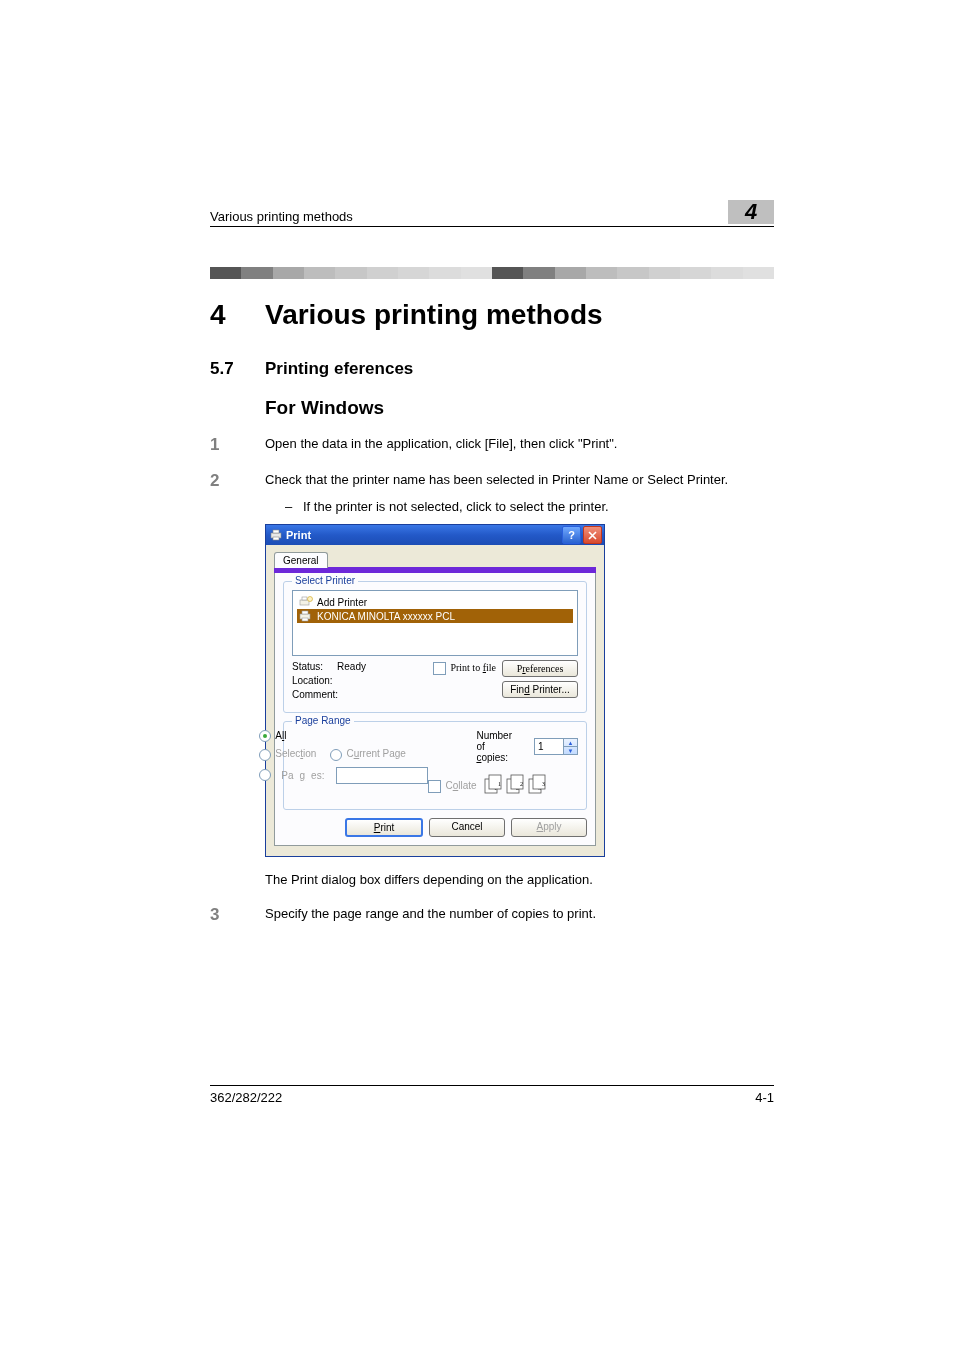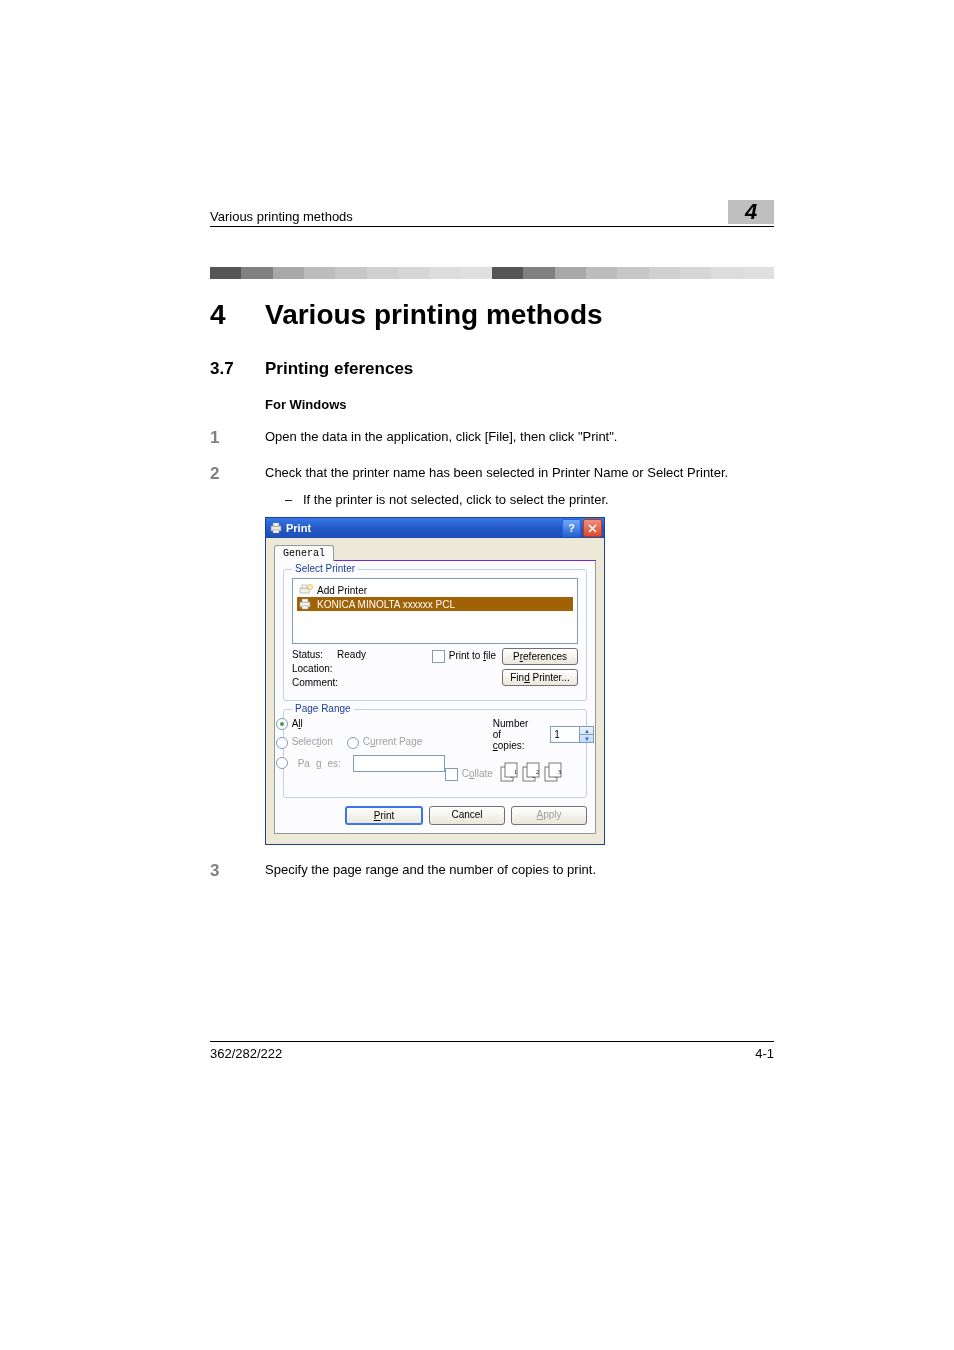--- a/index.html
+++ b/index.html
@@ -68,21 +68,21 @@
   .section-num {
     font-size: 17px;
     font-weight: bold;
     width: 55px;
   }
   .section-title {
     font-size: 17px;
     font-weight: bold;
   }
   .sub-heading {
-    font-size: 13px;
+    font-size: 19px;
     font-weight: bold;
     margin-left: 55px;
     margin-top: 18px;
   }
   .body-text {
     font-size: 13px;
     margin-left: 55px;
     margin-top: 10px;
     line-height: 1.35;
   }
@@ -152,22 +152,21 @@
     justify-content: center;
     font-weight: bold;
     font-size: 11px;
     color: #fff;
   }
   .tb-help { background: linear-gradient(#6fa8ff,#2a63d0); border:1px solid #2a5fdc;}
   .tb-close { background: linear-gradient(#f08f7a,#d84a2f); border:1px solid #c2371e;}
   .dlg-body { padding: 6px 8px 10px 8px; }
   .tabstrip {
     display:flex;
-    border-bottom:1px solid #6d28d9;
-    font-family:Liberation Mono, monospace;
+    border-bottom:6px solid #6d28d9;
   }
   .tab {
     background:#fcfcfe;
     border:1px solid #919b9c;
     border-bottom:none;
     border-radius:3px 3px 0 0;
     padding:2px 8px;
     font-size:10px;
     position:relative;
     top:1px;
@@ -292,21 +291,21 @@
       <div class="seg" style="background: rgb(220, 220, 220);"></div>
       <div class="seg" style="background: rgb(224, 224, 224);"></div>
     </div>
 
   <div class="chapter-row">
     <span class="chapter-num">4</span>
     <span class="chapter-title">Various printing methods</span>
   </div>
 
   <div class="section-row">
-    <span class="section-num">3.7</span>
+    <span class="section-num">5.7</span>
     <span class="section-title">Printing eferences</span>
   </div>
 
   <div class="sub-heading">For Windows</div>
 
 
   <div class="step">
     <span class="step-num">1</span>
     <span class="step-text">Open the data in the application, click [File], then click "Print".</span>
   </div>
@@ -369,32 +368,32 @@
                 <span>KONICA MINOLTA xxxxxx PCL</span>
               </div>
             </div>
             <div class="status-block">
               <div class="status-left">
                 <div><span>Status:</span>&nbsp;&nbsp;&nbsp;&nbsp;&nbsp;<span>Ready</span></div>
                 <div>Location:</div>
                 <div>Comment:</div>
               </div>
               <div class="status-right">
-                <div class="row" style="gap:6px;">
+                <div class="row" style="gap:6px;font-family:Liberation Serif, serif;">
                   <span><span class="chk"></span><span><span>Print to </span><span class="underline-accel">f</span><span>ile</span></span></span>
                   <span class="winbtn"><span>P</span><span class="underline-accel">r</span><span>eferences</span></span>
                 </div>
                 <span class="winbtn"><span>Fin</span><span class="underline-accel">d</span><span> Printer...</span></span>
               </div>
             </div>
           </div>
 
           <div class="groupbox">
             <span class="legend">Page Range</span>
-            <div class="row" style="justify-content:center;align-items:flex-start;">
+            <div class="row" style="justify-content:flex-end;align-items:flex-start;">
               <div class="col" style="gap:6px;">
                 <div><span class="radio checked"></span><span>A</span><span class="underline-accel">l</span><span>l</span></div>
                 <div class="row" style="gap:14px;">
                   <span class="disabled"><span class="radio"></span><span>Selec</span><span class="underline-accel">t</span><span>ion</span></span>
                   <span class="disabled"><span class="radio"></span><span>C</span><span class="underline-accel">u</span><span>rrent Page</span></span>
                 </div>
                 <div class="row disabled" style="gap:6px;align-items:center;">
                   <span class="radio"></span>
                     <span>Pa</span>
                     <span class="underline-accel">g</span>
@@ -440,20 +439,21 @@
           <div class="dlg-buttons">
             <span class="winbtn primary"><span class="underline-accel">P</span><span>rint</span></span>
             <span class="winbtn">Cancel</span>
             <span class="winbtn" data-disabled="true"><span class="underline-accel">A</span><span>pply</span></span>
           </div>
         </div>
       </div>
     </div>
   </div>
 
+  <div class="body-text" style="margin-top:14px;">The Print dialog box differs depending on the application.</div>
 
   <div class="step">
     <span class="step-num">3</span>
     <span class="step-text">Specify the page range and the number of copies to print.</span>
   </div>
 
   <div class="foot">
     <span>362/282/222</span>
     <span>4-1</span>
   </div>

